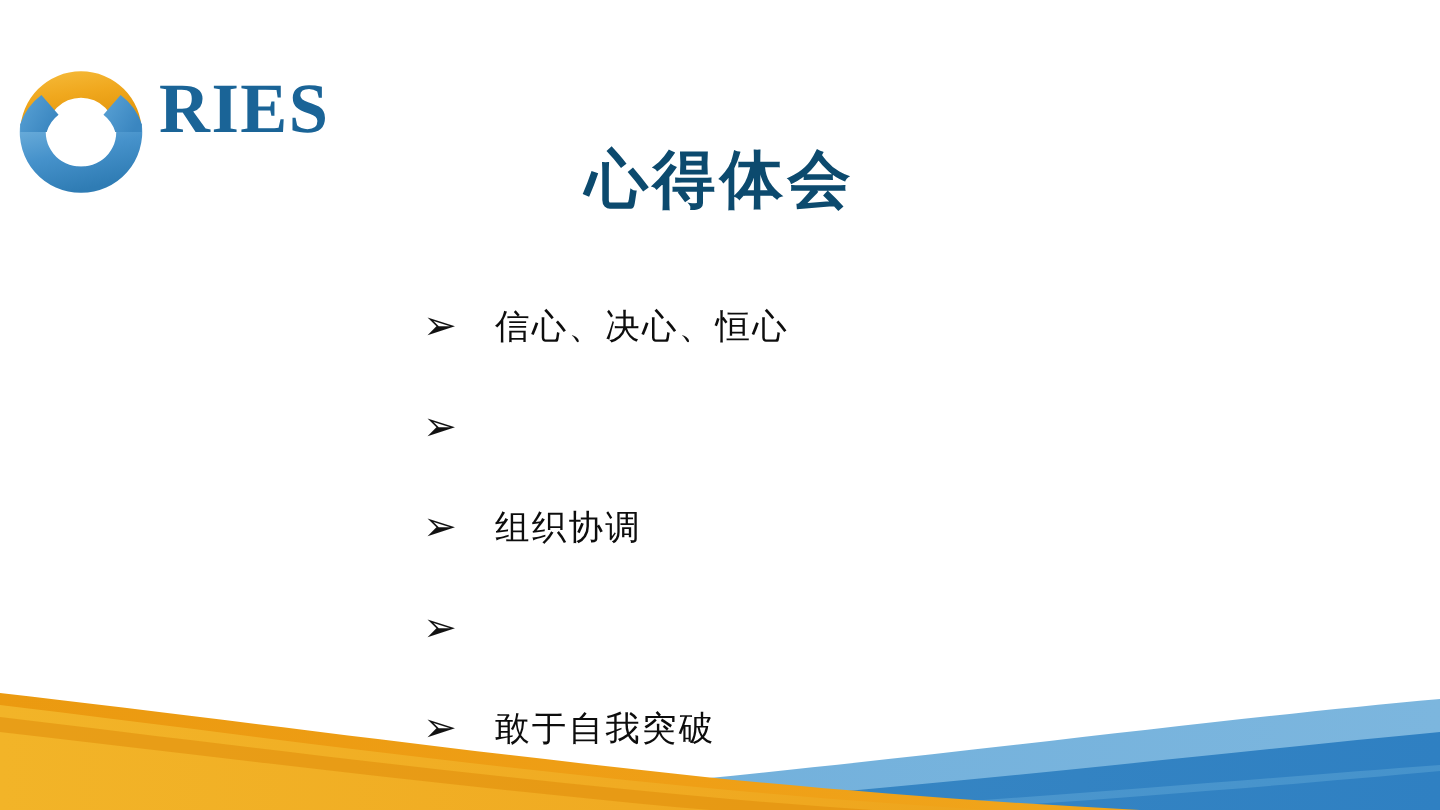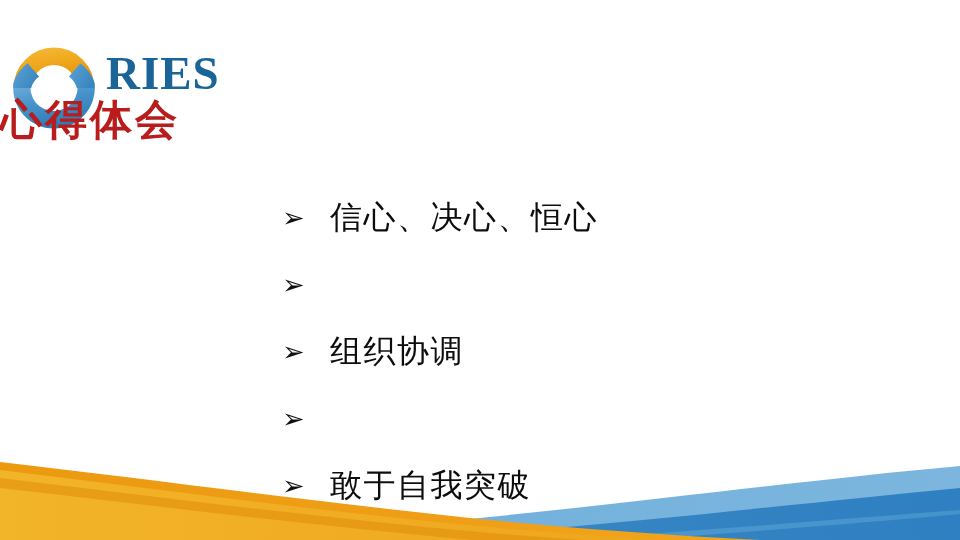--- a/index.html
+++ b/index.html
@@ -58,25 +58,25 @@
     margin-top: 1px;
     white-space: nowrap;
   }
 
   
   #slide-title {
     position: absolute;
     left: 0;
     top: 54px;
     width: 960px;
-    text-align: left;
+    text-align: center;
     font-family: "DejaVu Sans", "Liberation Sans", sans-serif;
     font-size: 42px;
     font-weight: bold;
-    color: #b91c1c;
+    color: #0c4a6e;
     letter-spacing: 3px;
   }
 
   
   #bullet-list {
     position: absolute;
     left: 282px;
     top: 146px;
     width: 600px;
   }
@@ -88,21 +88,21 @@
   .bullet-marker {
     width: 48px;
     flex: 0 0 48px;
     font-family: "DejaVu Sans", sans-serif;
     font-size: 27px;
     line-height: 1;
     color: #111111;
   }
   .bullet-text {
     font-family: Liberation Mono, monospace;
-    font-size: 32px;
+    font-size: 23px;
     color: #0d0d0d;
     letter-spacing: 1.5px;
     white-space: nowrap;
   }
 
   
   #bottom-waves {
     position: absolute;
     left: 0;
     bottom: 0;

